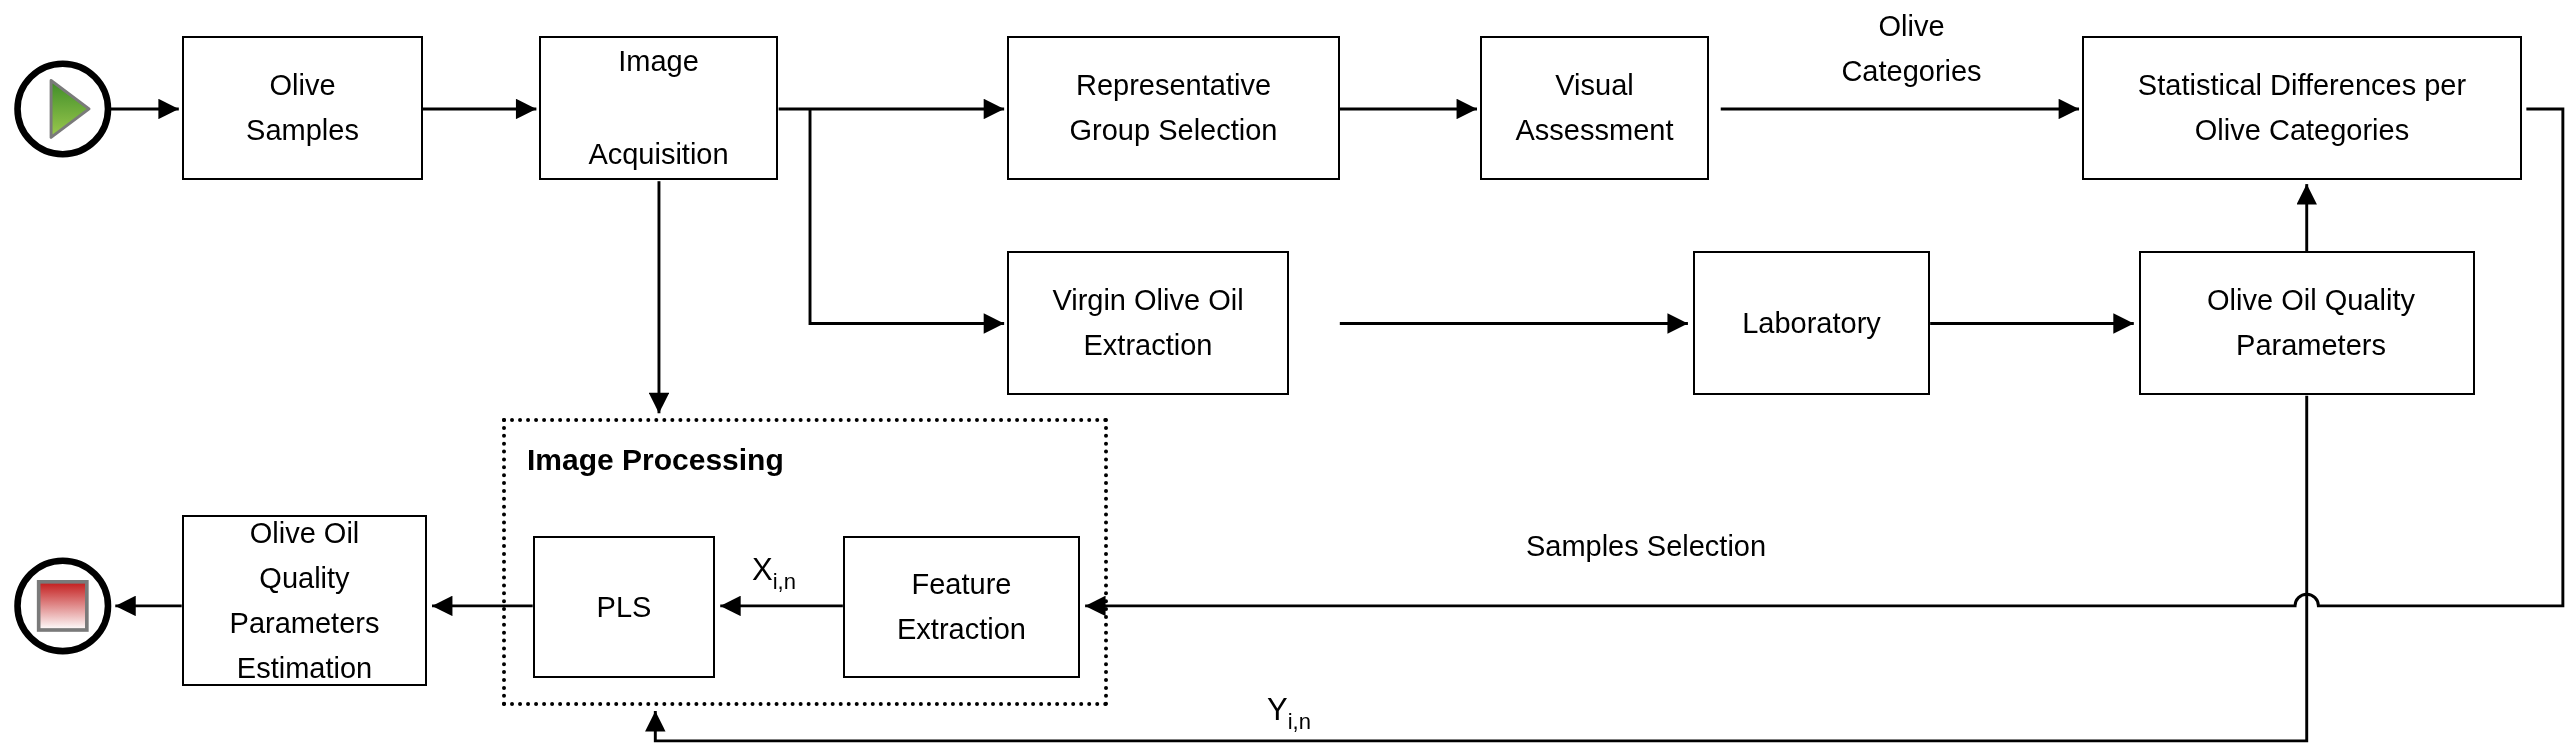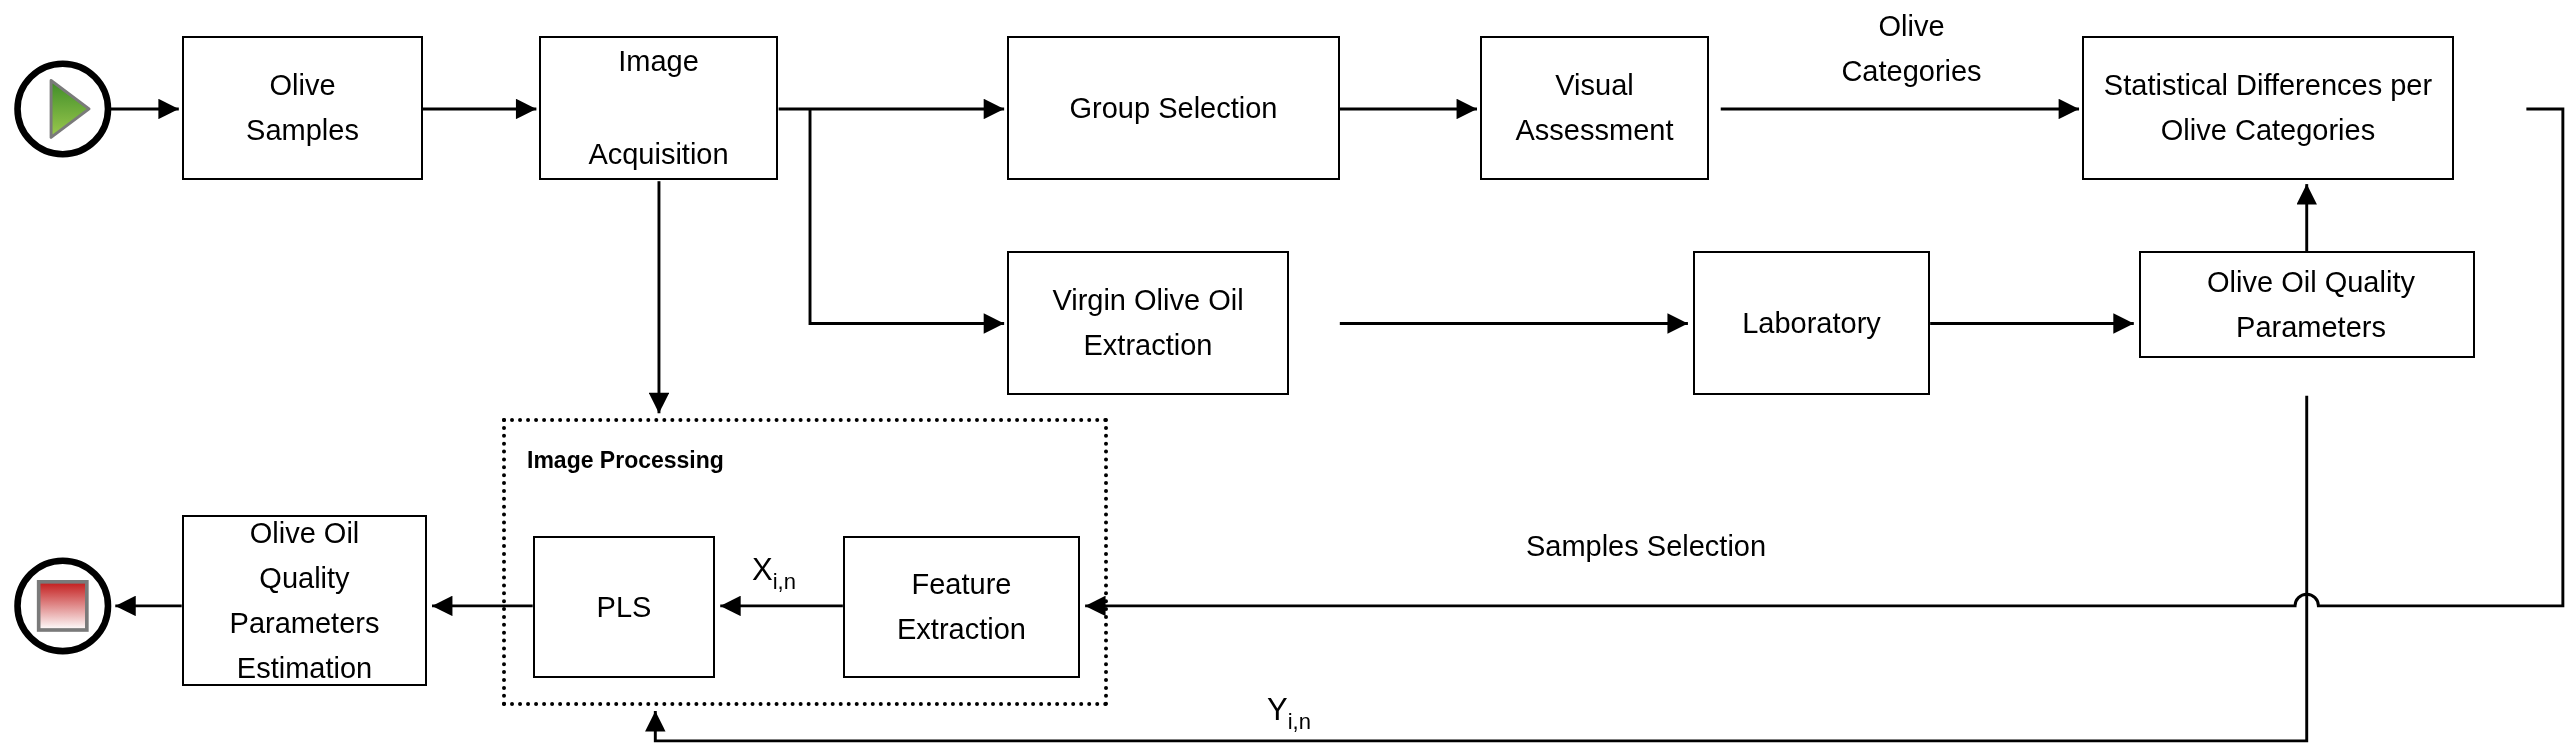--- a/index.html
+++ b/index.html
@@ -25,21 +25,21 @@
     white-space:nowrap;
   }
   .group-box{
     position:absolute;z-index:1;
     box-sizing:border-box;
     border:4.4px dotted #000;
     background:transparent;
   }
   .group-title{
     position:absolute;z-index:2;
-    font-size:23px;font-weight:bold;line-height:38px;white-space:nowrap;
+    font-size:30px;font-weight:bold;line-height:38px;white-space:nowrap;
   }
   .edge-label{
     position:absolute;z-index:2;
     font-size:29px;line-height:45px;text-align:center;white-space:nowrap;
   }
   .math-label{
     position:absolute;z-index:2;
     font-size:31px;line-height:41px;white-space:nowrap;
   }
   .math-label .sub{
@@ -59,43 +59,44 @@
     <span>Olive</span>
     <span>Samples</span>
   </div>
 
   <div class="node" style="left:539px;top:36px;width:239px;height:144px;gap:48px;">
     <span>Image</span>
     <span>Acquisition</span>
   </div>
 
   <div class="node" style="left:1007px;top:36px;width:333px;height:144px;">
+    <span>Representative</span>
     <span>Group Selection</span>
   </div>
 
   <div class="node" style="left:1480px;top:36px;width:229px;height:144px;">
     <span>Visual</span>
     <span>Assessment</span>
   </div>
 
-  <div class="node" style="left:2082px;top:36px;width:372px;height:144px;">
+  <div class="node" style="left:2082px;top:36px;width:440px;height:144px;">
     <span>Statistical Differences per</span>
     <span>Olive Categories</span>
   </div>
 
   <div class="node" style="left:1007px;top:251px;width:282px;height:144px;">
     <span>Virgin Olive Oil</span>
     <span>Extraction</span>
   </div>
 
   <div class="node" style="left:1693px;top:251px;width:237px;height:144px;">
     <span>Laboratory</span>
   </div>
 
-  <div class="node" style="left:2139px;top:251px;width:336px;height:107px;padding-left:8px;">
+  <div class="node" style="left:2139px;top:251px;width:336px;height:144px;padding-left:8px;">
     <span>Olive Oil Quality</span>
     <span>Parameters</span>
   </div>
 
   <div class="node" style="left:533px;top:536px;width:182px;height:142px;">
     <span>PLS</span>
   </div>
 
   <div class="node" style="left:843px;top:536px;width:237px;height:142px;text-align:right;">
     <span>Feature</span>

